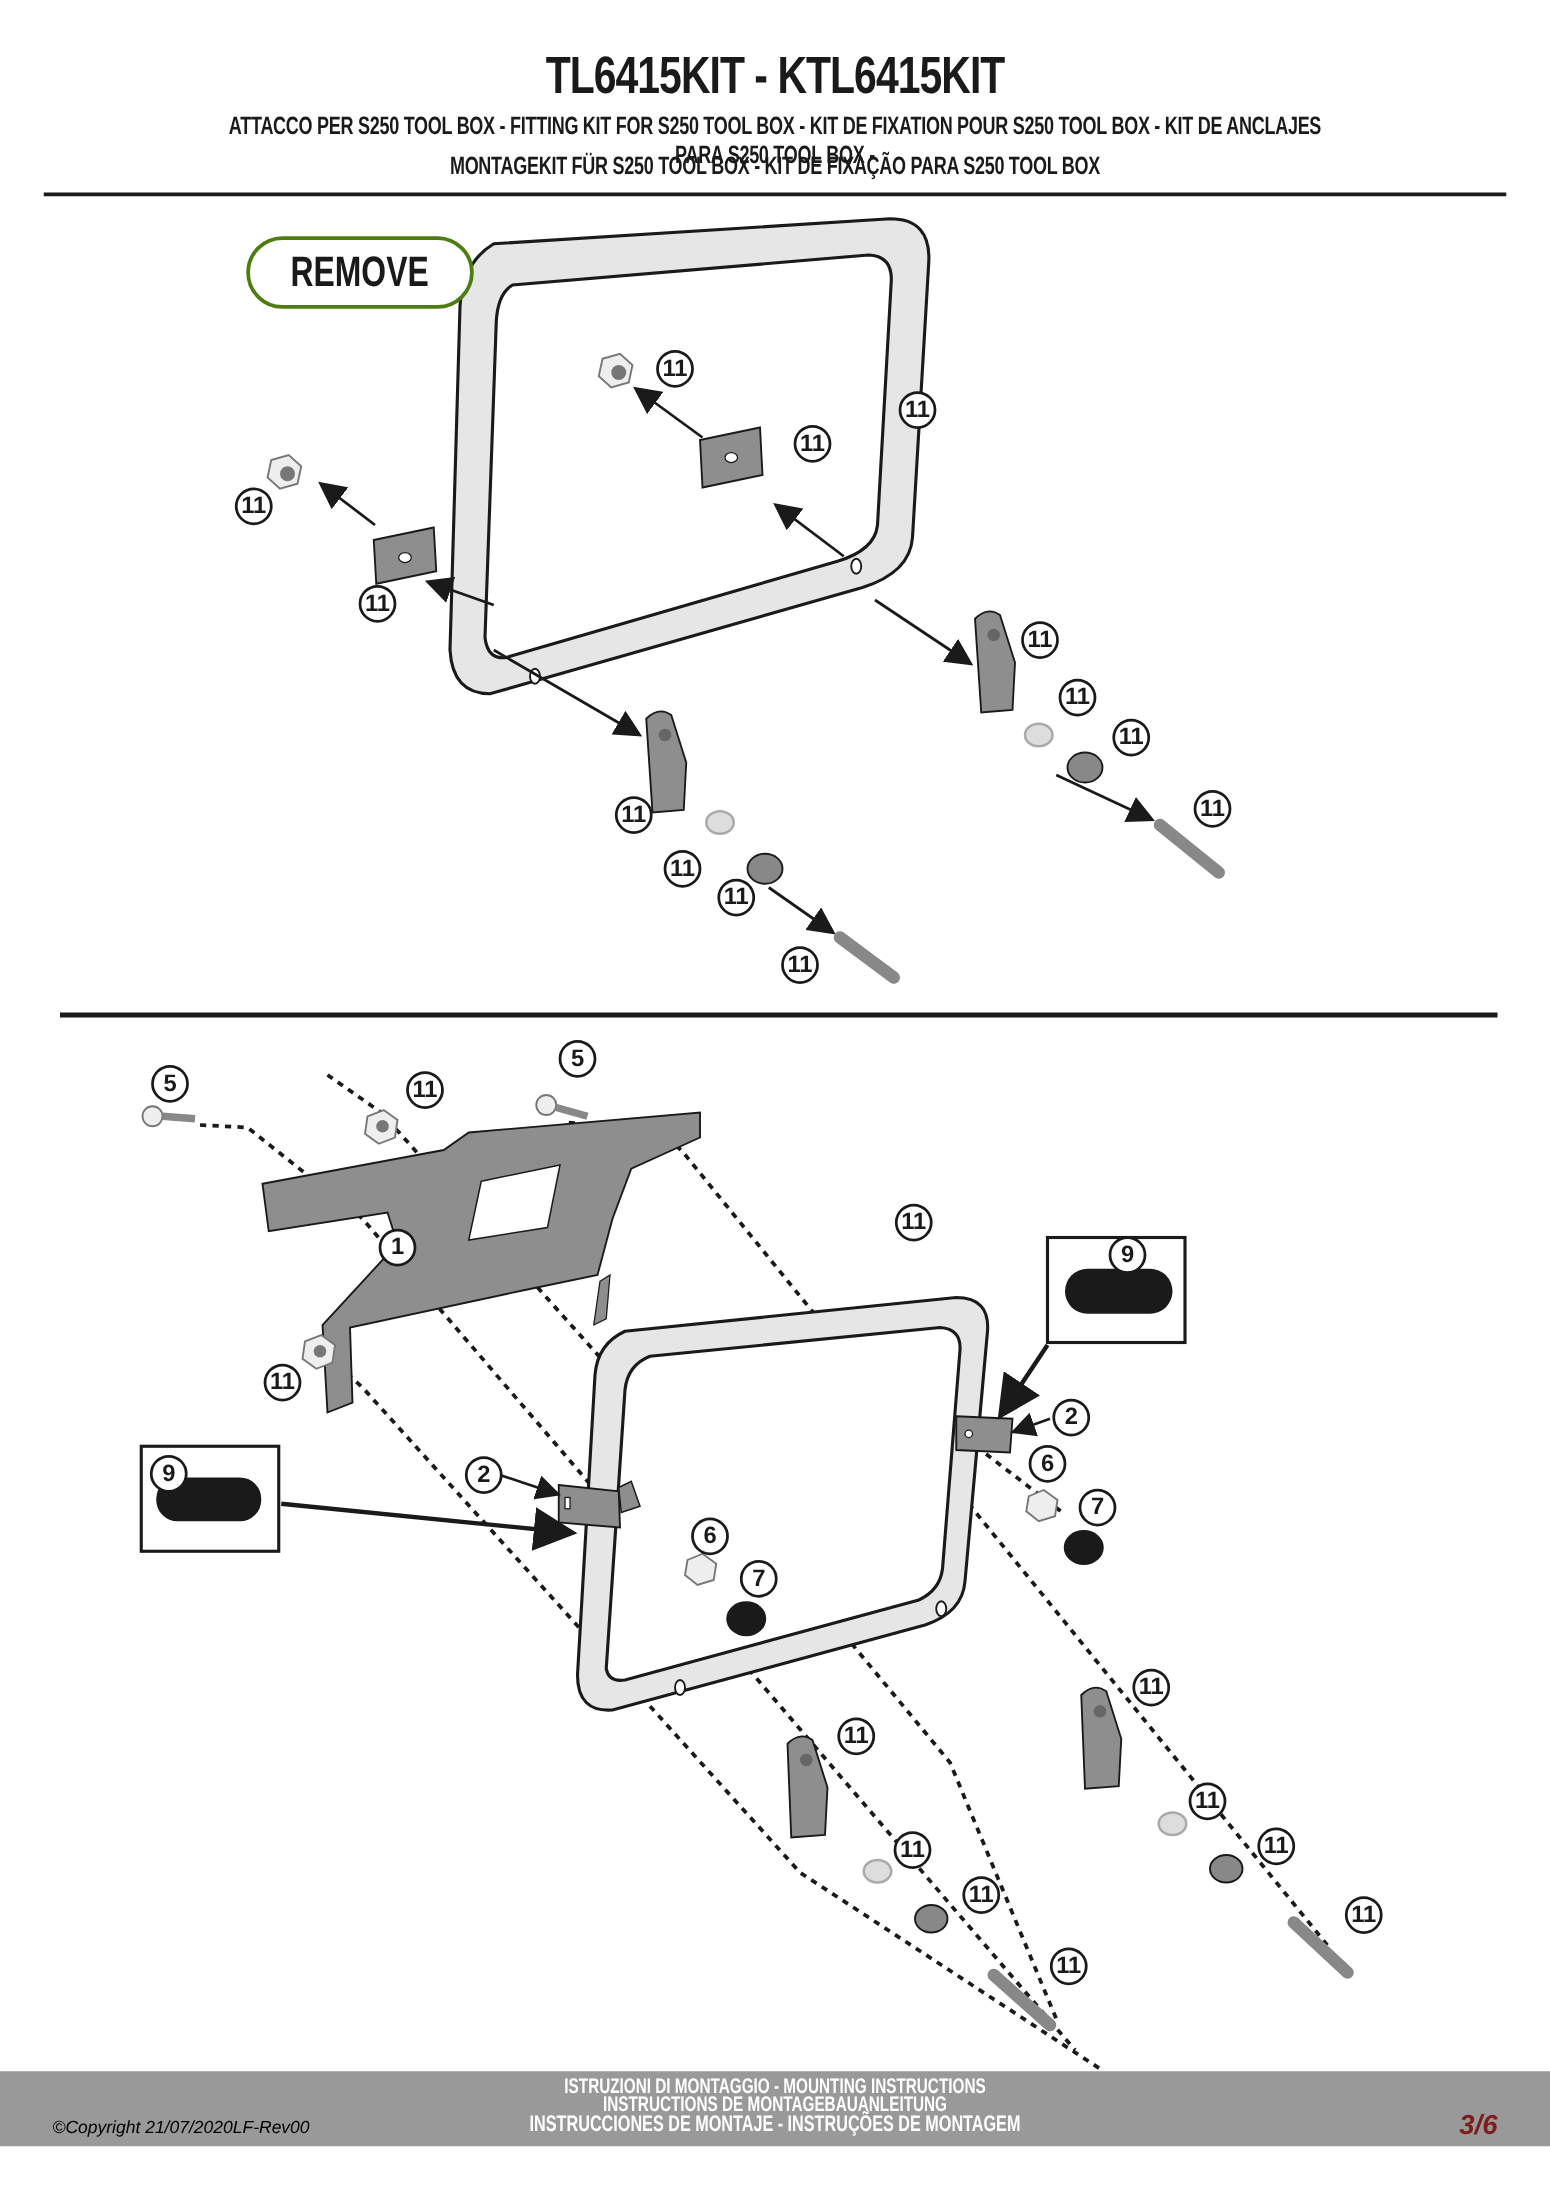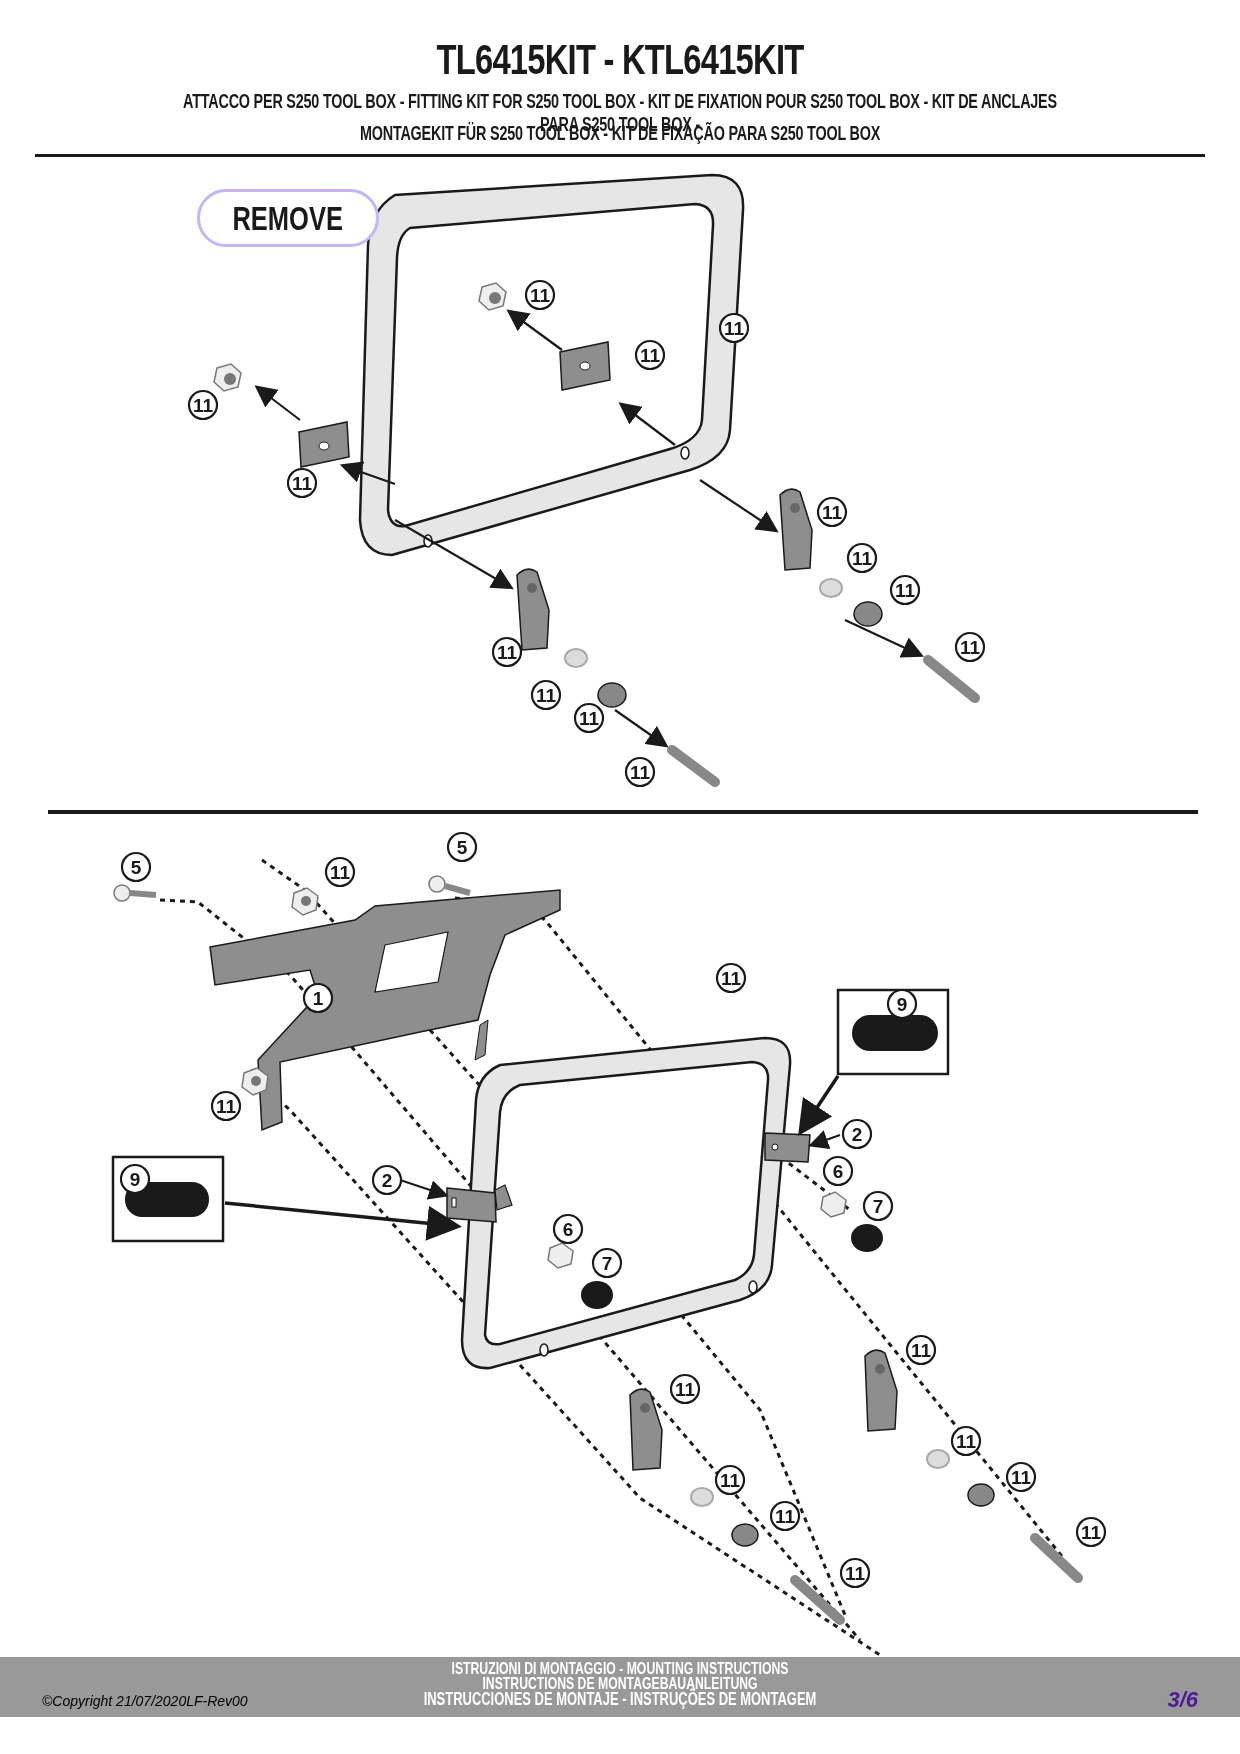--- a/index.html
+++ b/index.html
@@ -17,23 +17,23 @@
   #hr-mid { left:48px; width:1150px; top:810px; height:4px; }
   svg#art { position:absolute; left:0; top:0; }
   .callout circle { fill:#fff; stroke:#1a1a1a; stroke-width:2.2; }
   .callout text { font-family:"Liberation Sans", sans-serif; font-weight:bold; font-size:19px;
                   text-anchor:middle; dominant-baseline:central; fill:#1a1a1a; }
   #footer { position:absolute; left:0; top:1657px; width:1240px; height:60px; background:#999999; }
   #copyright { position:absolute; left:42px; top:36px; font-size:14px; font-style:italic; color:#000000; }
   .fline { position:absolute; left:0; width:1240px; text-align:center; color:#fff;
            font-weight:bold; font-size:17px; transform:scaleX(0.72); line-height:15px; }
   #fl1 { top:4px; } #fl2 { top:19px; } #fl3 { top:35px; font-size:18px; }
-  #pagenum { position:absolute; right:42px; top:30px; font-size:22px; font-weight:bold; font-style:italic; color:#4c1d95; }
+  #pagenum { position:absolute; right:42px; top:30px; font-size:22px; font-weight:bold; font-style:italic; color:#7f1d1d; }
   #remove-label { position:absolute; left:197px; top:189px; width:182px; height:58px;
-                  border:3px solid #c4b5fd; border-radius:30px; box-sizing:border-box;
+                  border:3px solid #4d7c0f; border-radius:30px; box-sizing:border-box;
                   display:flex; align-items:center; justify-content:center; background:#fff; }
   #remove-label span { font-weight:bold; font-size:34px; transform:scaleX(0.75); display:inline-block; }
 </style>
 </head>
 <body>
 
 <div id="title" class="cond">TL6415KIT - KTL6415KIT</div>
 <div id="sub1" class="cond">ATTACCO  PER S250 TOOL BOX - FITTING KIT FOR S250 TOOL BOX - KIT DE FIXATION POUR S250 TOOL BOX - KIT DE ANCLAJES PARA S250 TOOL BOX -</div>
 <div id="sub2" class="cond">MONTAGEKIT FÜR S250 TOOL BOX - KIT DE FIXAÇÃO PARA S250 TOOL BOX</div>
 <div id="hr-top" class="hr"></div>

